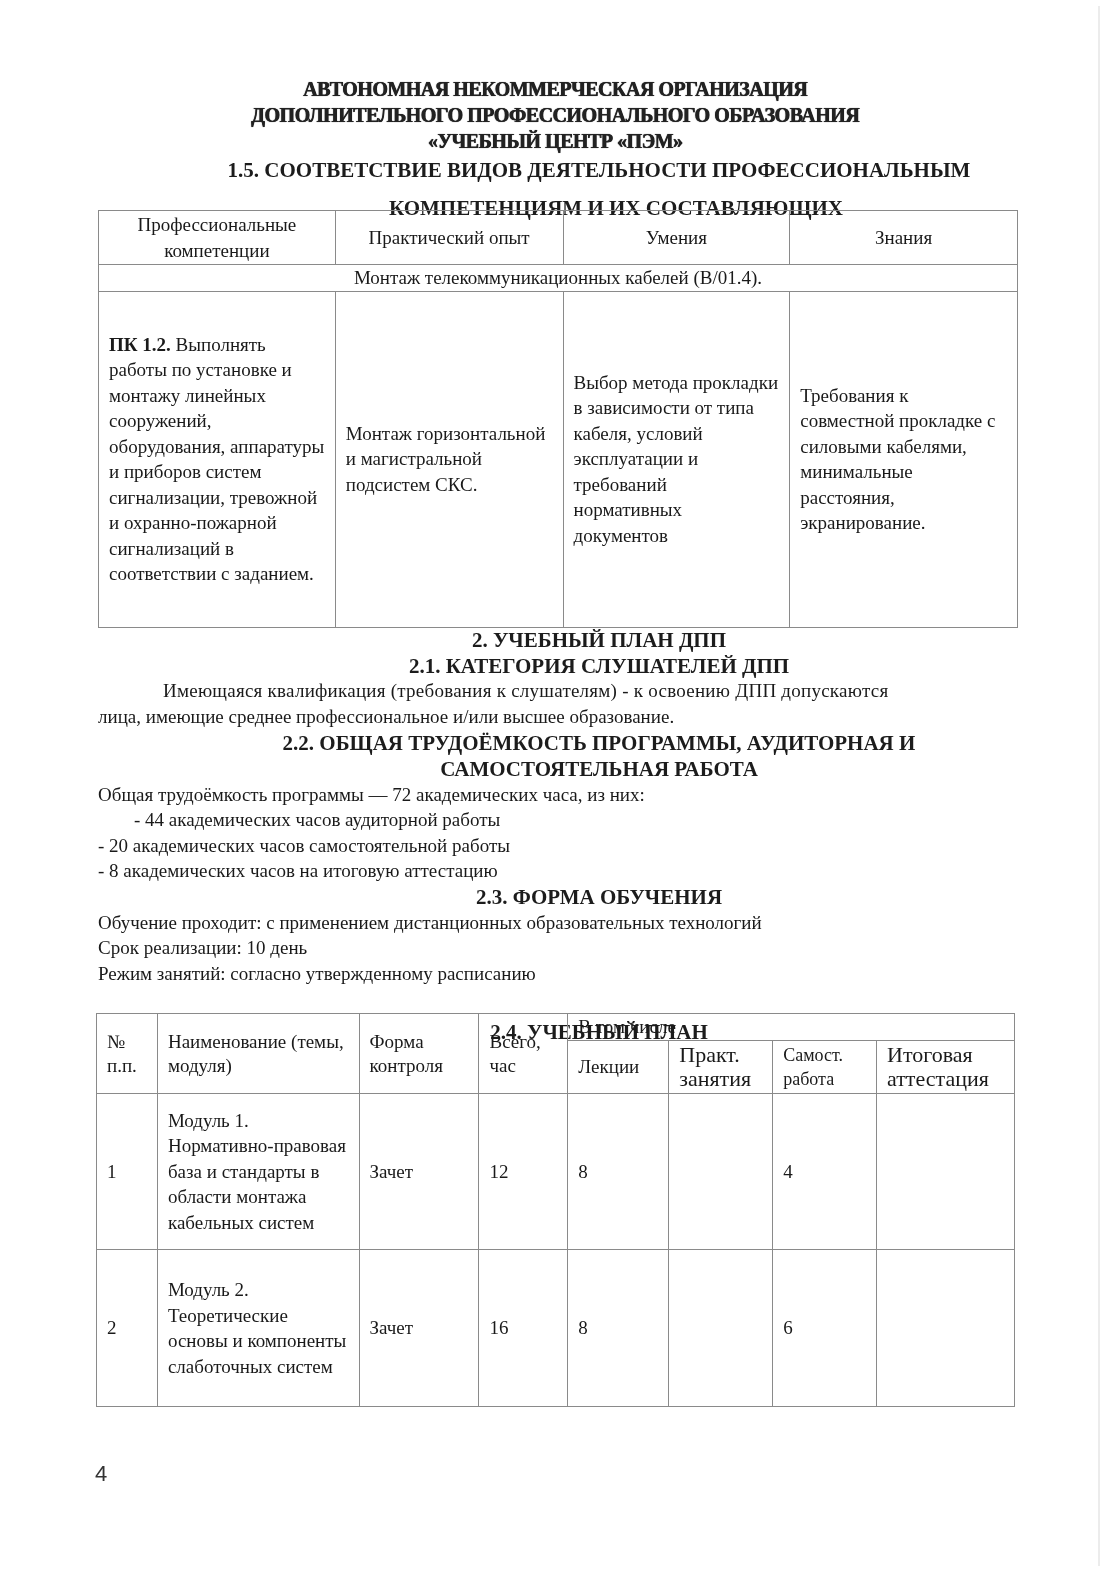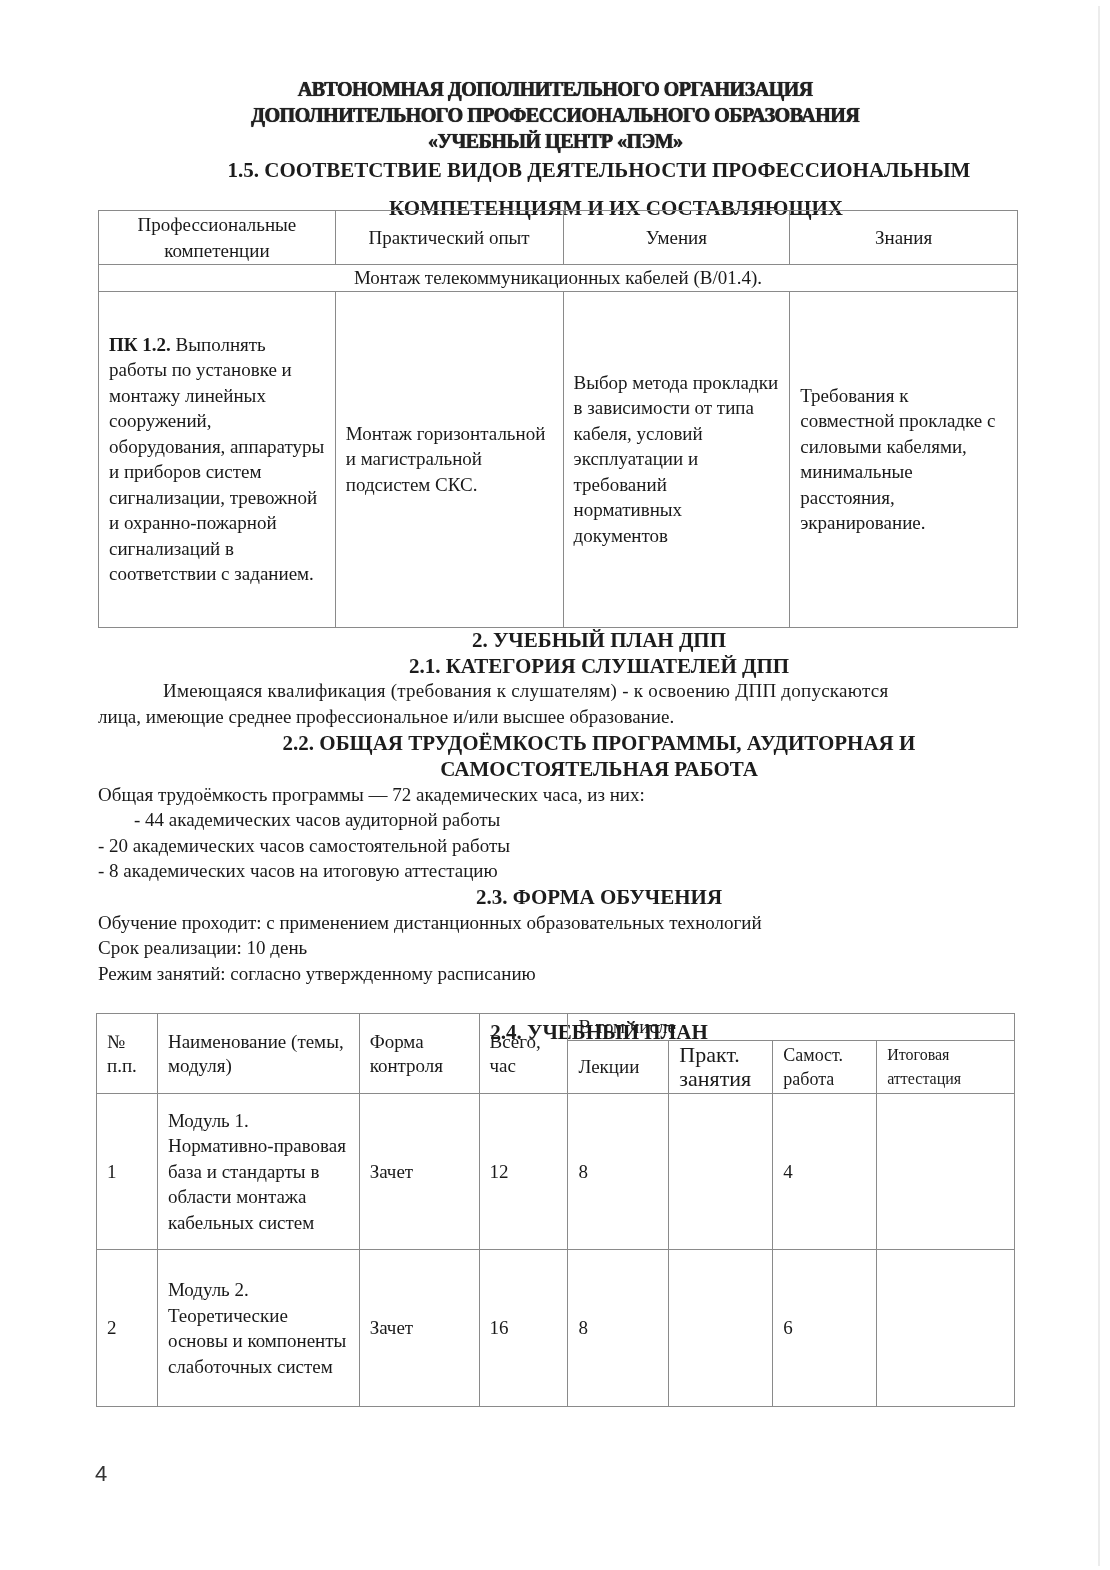--- a/index.html
+++ b/index.html
@@ -19,21 +19,21 @@
   .t2 th { text-align:left; padding:2px 10px; line-height:24px; }
   .t2 td { padding:2px 10px; text-align:left; }
   .pageno { position:absolute; left:95px; top:1461px; font-family:"Liberation Sans",sans-serif; font-size:22px; color:#333; }
   b { font-weight:bold; }
 </style>
 </head>
 <body>
 
 <div class="right-edge"></div>
 
-<div class="hdr org" style="top:78px;">АВТОНОМНАЯ ДОПОЛНИТЕЛЬНОГО ОРГАНИЗАЦИЯ</div>
+<div class="hdr org" style="top:78px;">АВТОНОМНАЯ НЕКОММЕРЧЕСКАЯ ОРГАНИЗАЦИЯ</div>
 <div class="hdr org" style="top:104px;">ДОПОЛНИТЕЛЬНОГО ПРОФЕССИОНАЛЬНОГО ОБРАЗОВАНИЯ</div>
 <div class="hdr org" style="top:130px;">«УЧЕБНЫЙ ЦЕНТР «ПЭМ»</div>
 <div class="hdr sec" style="top:158px;">1.5. СООТВЕТСТВИЕ ВИДОВ ДЕЯТЕЛЬНОСТИ ПРОФЕССИОНАЛЬНЫМ</div>
 <div class="hdr sec" style="top:196px;margin-left:17px;">КОМПЕТЕНЦИЯМ И ИХ СОСТАВЛЯЮЩИХ</div>
 
 <table class="t1">
   <colgroup>
     <col style="width:237px">
       <col style="width:228px">
       <col style="width:227px">
@@ -90,21 +90,21 @@
     <th rowspan="2">№ п.п.</th>
     <th rowspan="2">Наименование (темы, модуля)</th>
     <th rowspan="2">Форма контроля</th>
     <th rowspan="2">Всего, час</th>
     <th colspan="4" style="padding-top:0;padding-bottom:0;">В том числе</th>
   </tr>
   <tr style="height:53px">
     <th>Лекции</th>
     <th style="font-size:22px;">Практ. занятия</th>
     <th style="font-size:18px;">Самост. работа</th>
-    <th style="font-size:16px;">Итоговая аттестация</th>
+    <th style="font-size:22px;">Итоговая аттестация</th>
   </tr>
   <tr style="height:156px">
     <td>1</td>
     <td>Модуль 1. Нормативно-правовая база и стандарты в области монтажа кабельных систем</td>
     <td>Зачет</td>
     <td>12</td>
     <td>8</td>
     <td></td>
     <td>4</td>
     <td></td>

